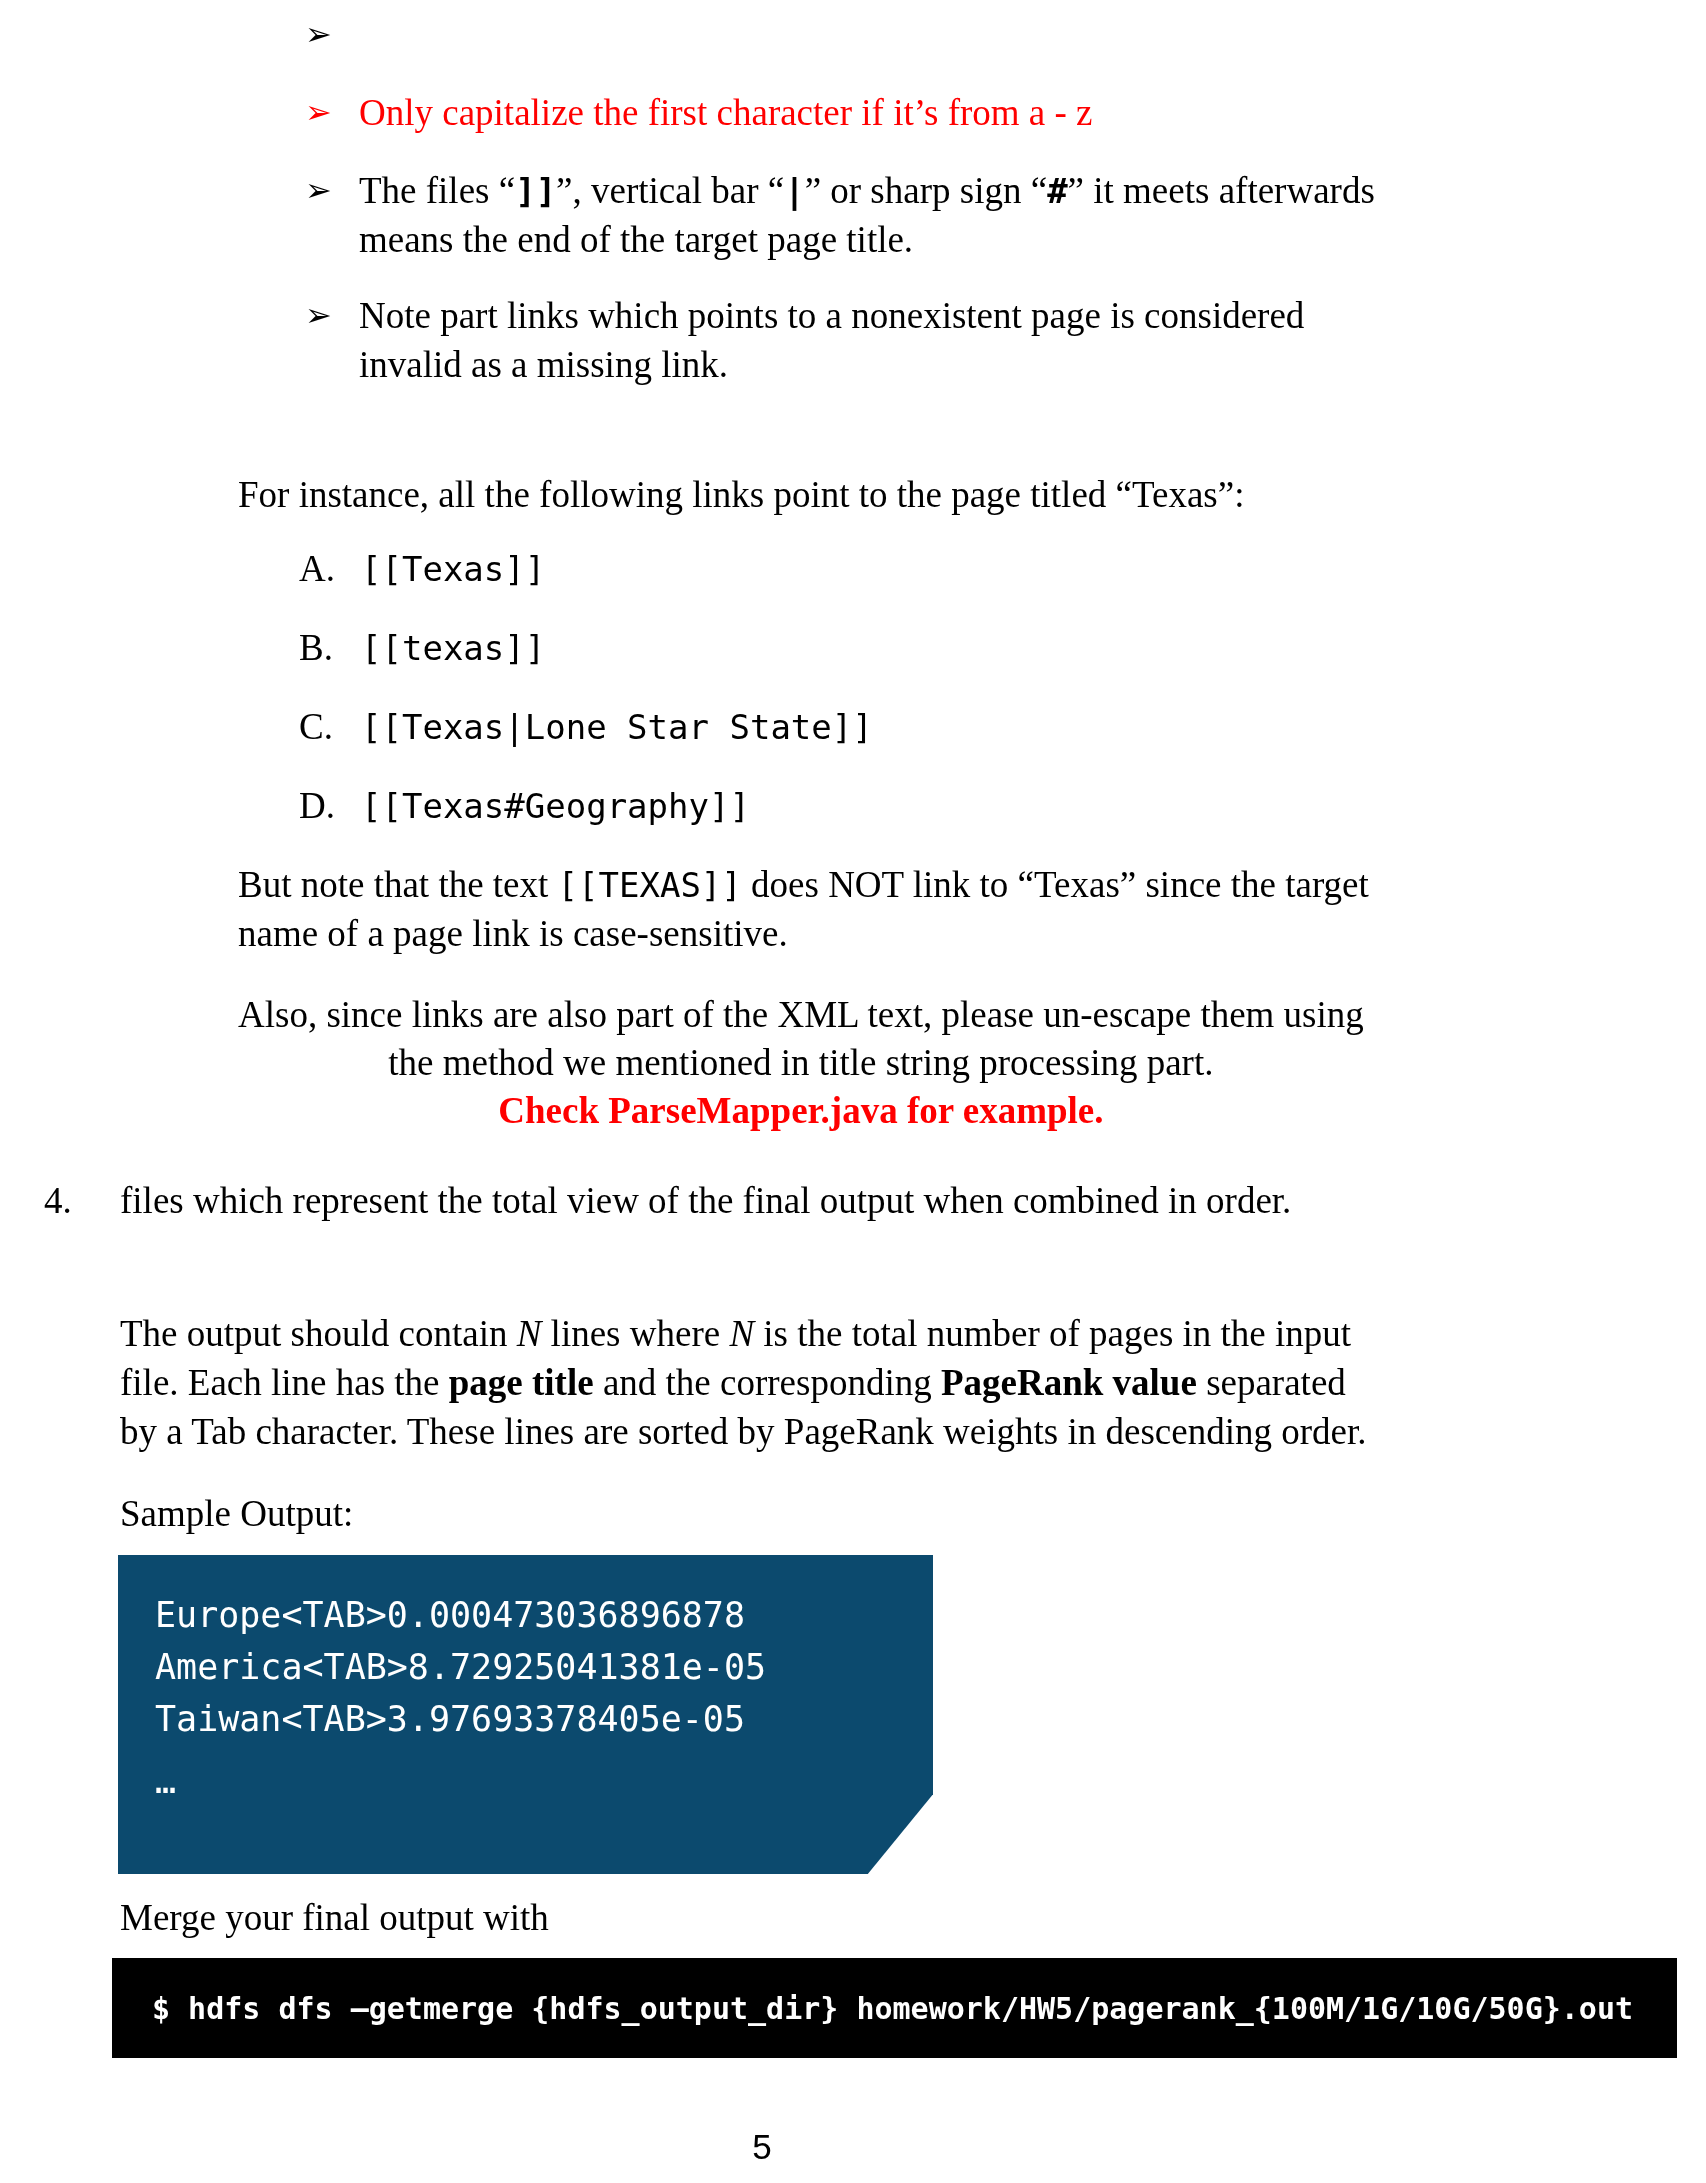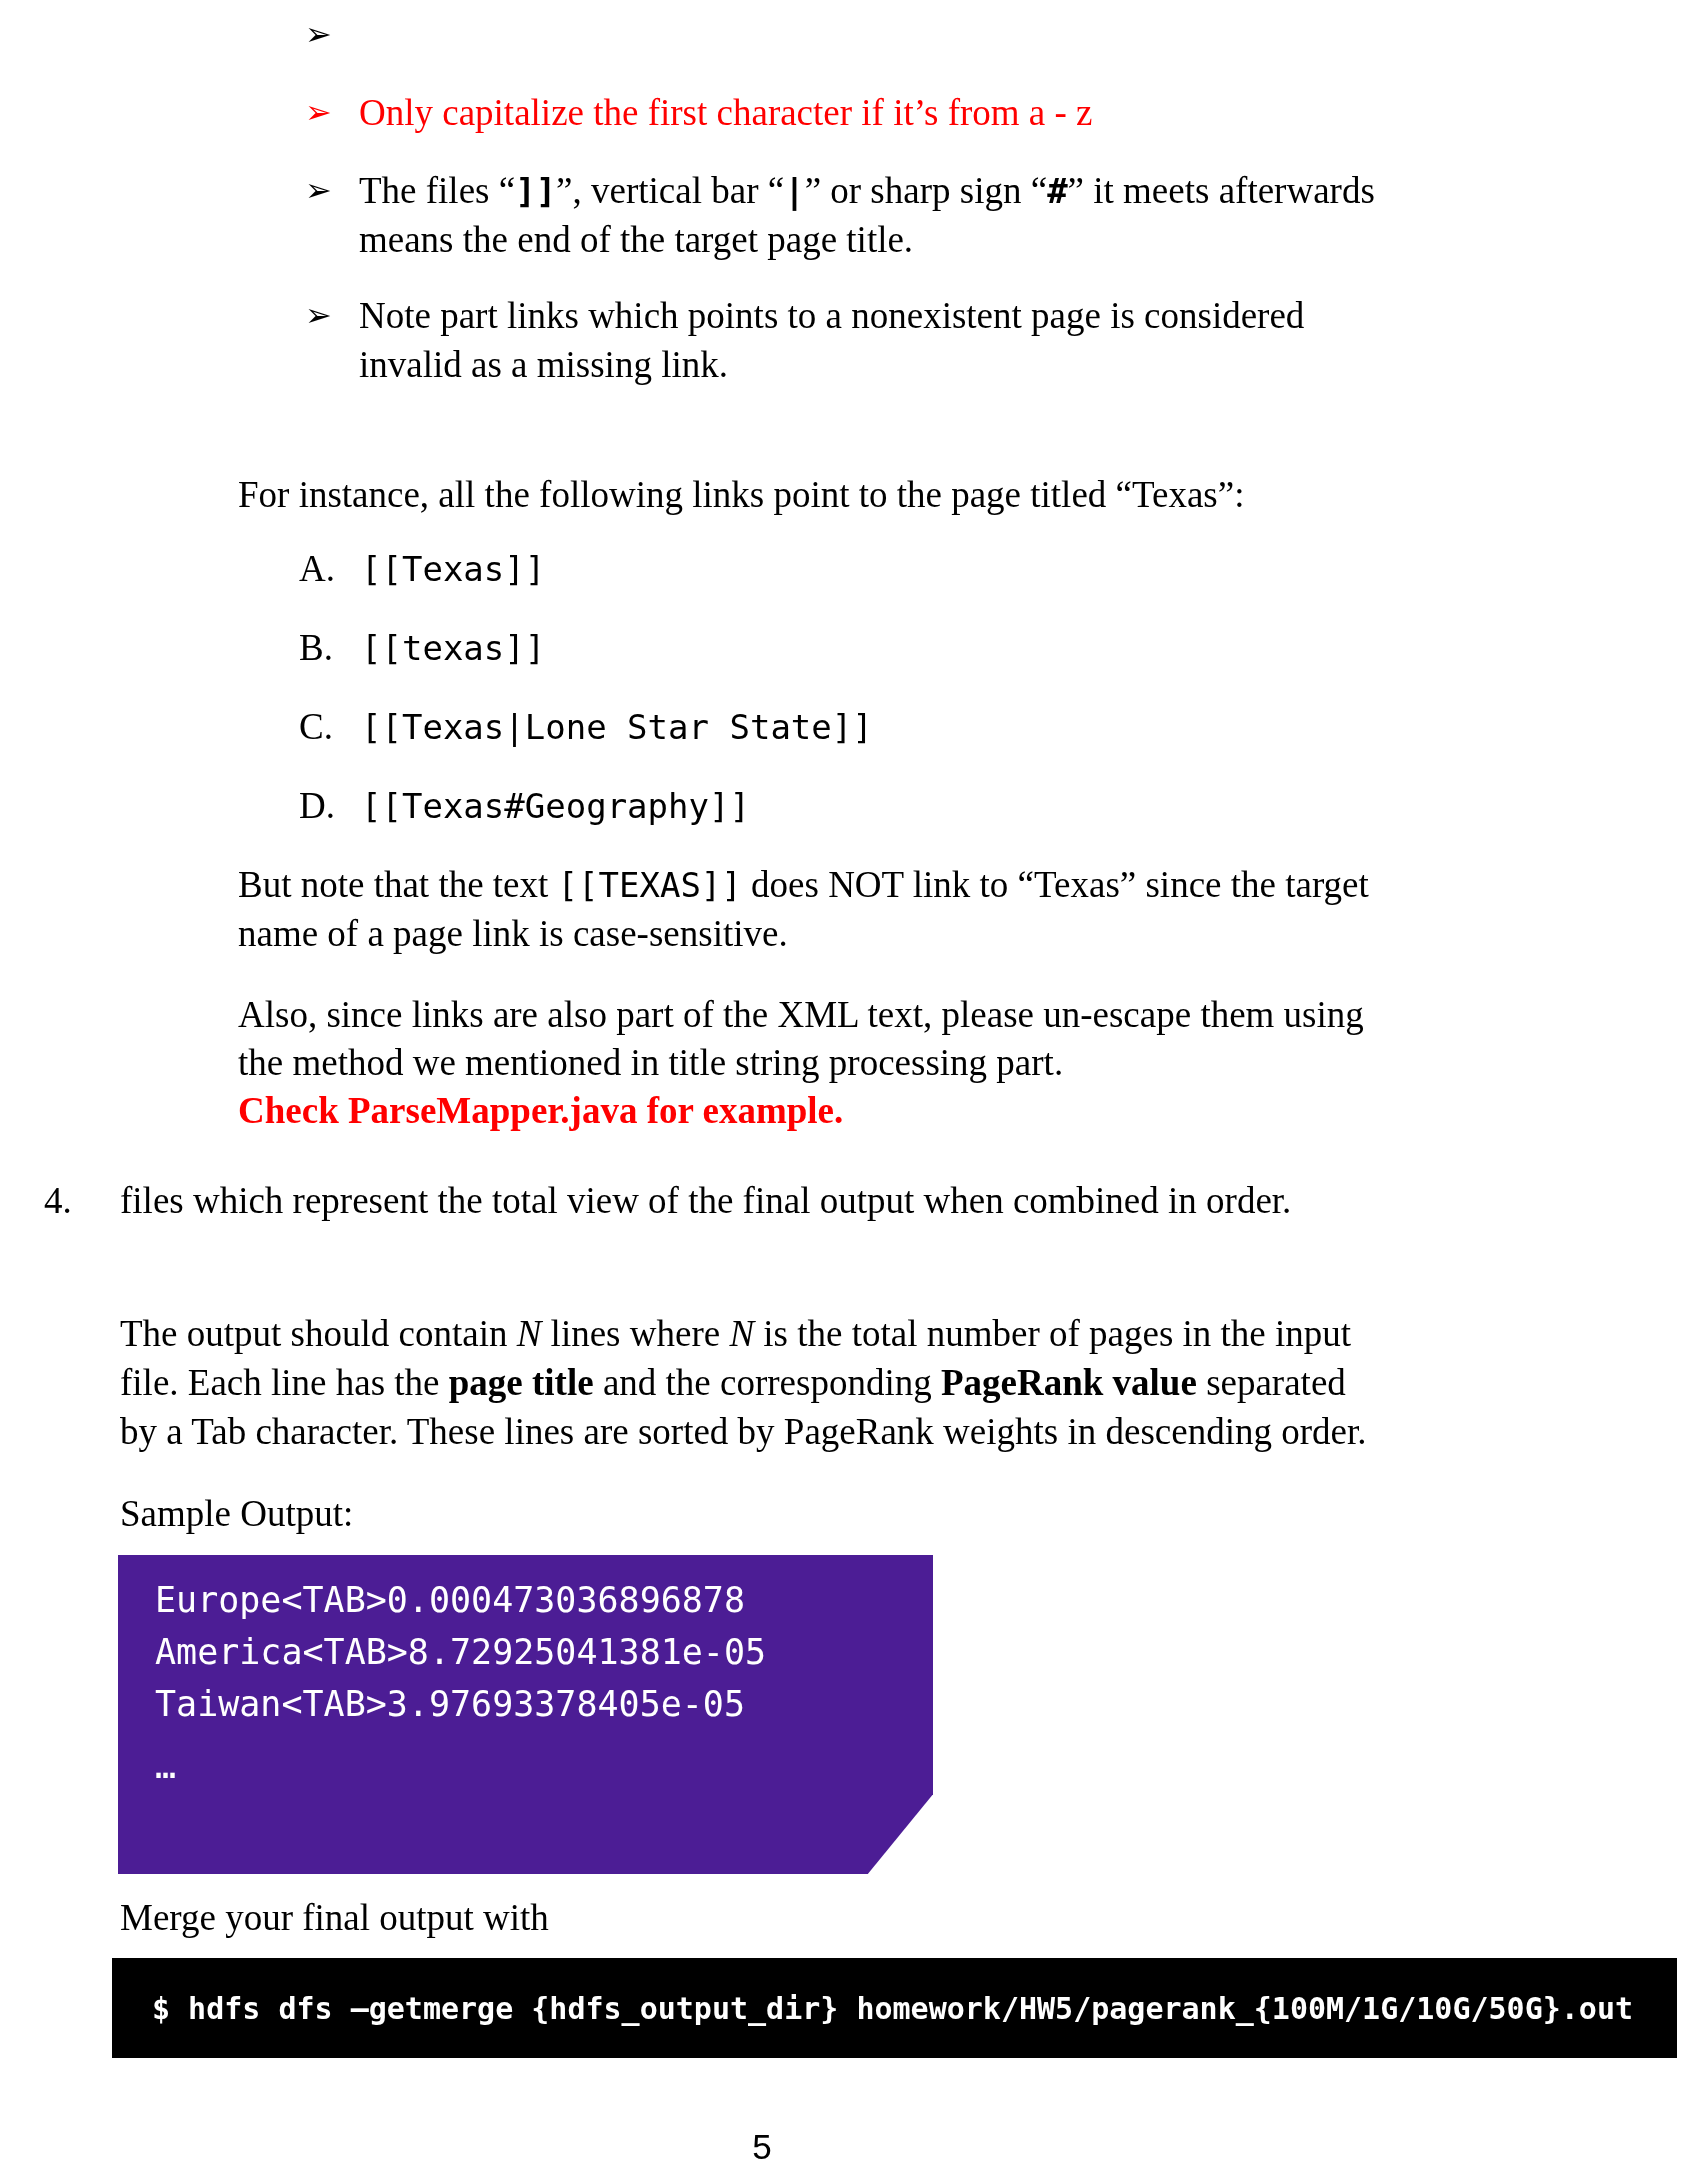--- a/index.html
+++ b/index.html
@@ -29,30 +29,30 @@
   .bullet.m-b3{margin-top:29px;}
   .bullet.m-b4{margin-top:27px;}
   
   #para-for-instance{left:238px;top:470px;}
   #letter-list{left:299px;top:544px;}
   .letter-item{display:flex;align-items:baseline;height:49px;margin-bottom:30px;line-height:49px;}
   .letter-item .letter{width:62px;flex:0 0 62px;}
   .letter-item .link{font-family:"DejaVu Sans Mono", monospace;font-size:34px;}
   #para-but-note{left:238px;top:860px;}
   #para-also{left:238px;top:991px;}
-  #para-also .line{line-height:48px;height:48px;}
+  #para-also .line{line-height:48px;height:48px;text-align:center;}
   #item4{left:44px;top:1176px;display:flex;align-items:flex-start;}
   #item4 .num{width:76px;flex:0 0 76px;line-height:49px;}
   #para-output{left:120px;top:1309px;}
   #sample-label{left:120px;top:1489px;line-height:49px;white-space:nowrap;}
   
   #code-block{
-    left:118px;top:1555px;width:815px;height:319px;background:#4c1d95;
+    left:118px;top:1555px;width:815px;height:319px;background:#0c4a6e;
     clip-path:polygon(0% 0%, 100% 0%, 100% 75%, 92% 100%, 0% 100%);
-    box-sizing:border-box;padding:19px 0 0 37px;
+    box-sizing:border-box;padding:34px 0 0 37px;
   }
   .code-line{
     font-family:"DejaVu Sans Mono", monospace;font-size:35px;color:#fff;
     line-height:52px;white-space:nowrap;
   }
   .code-line.ellipsis{margin-top:9.6px;}
   #merge-label{left:120px;top:1893px;line-height:49px;white-space:nowrap;}
   
   #command-block{
     left:112px;top:1958px;width:1565px;height:100px;background:#000;

